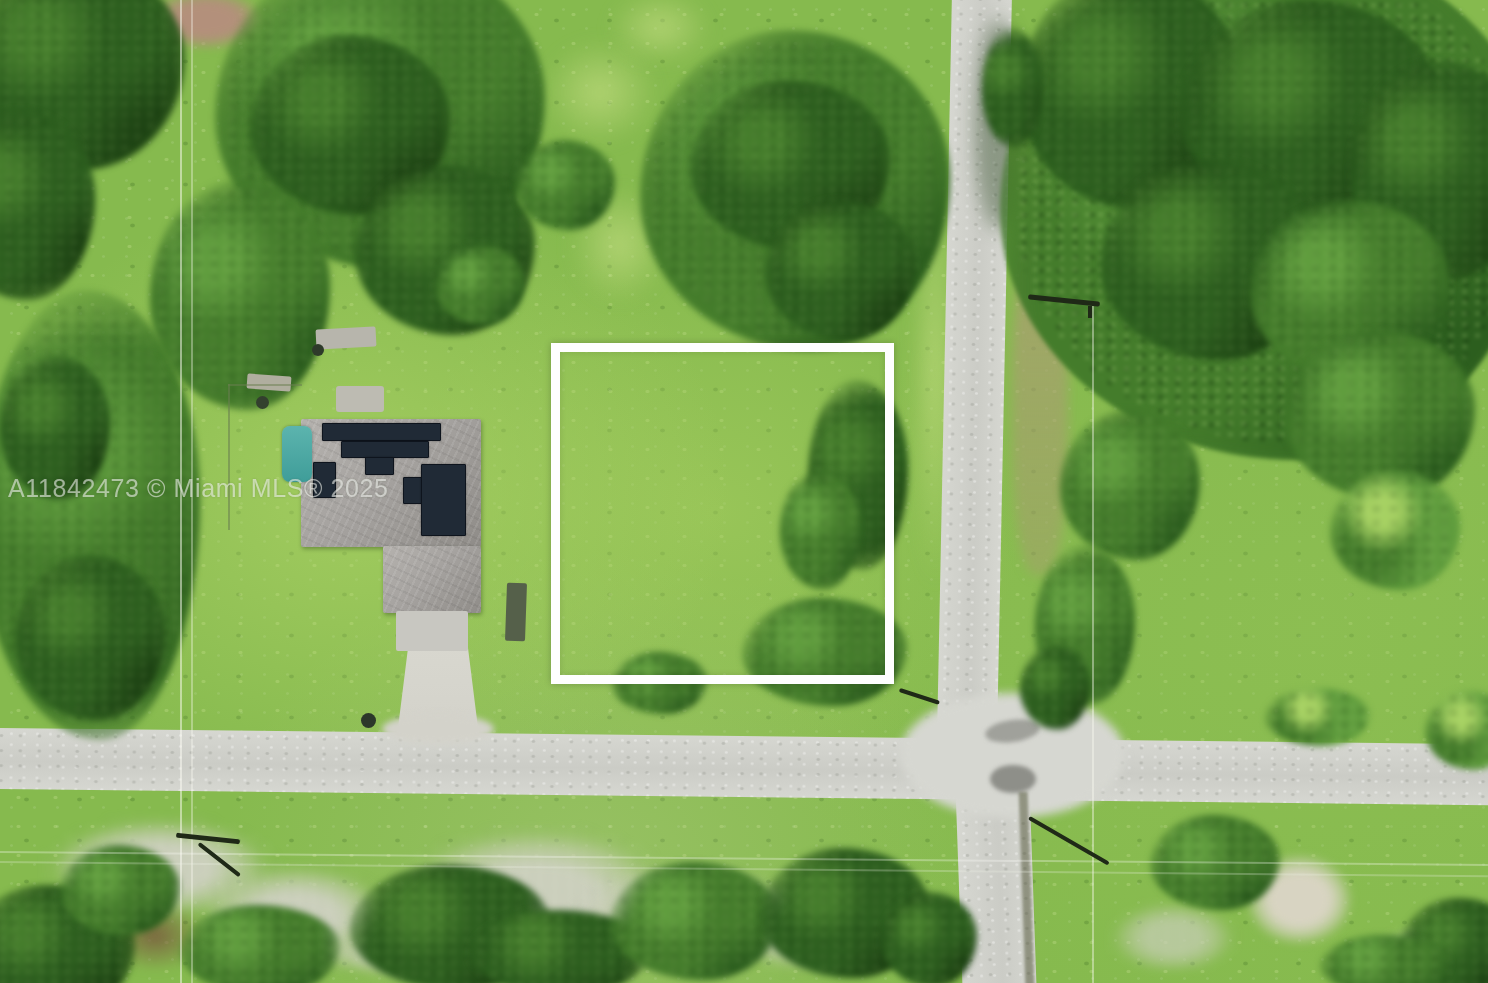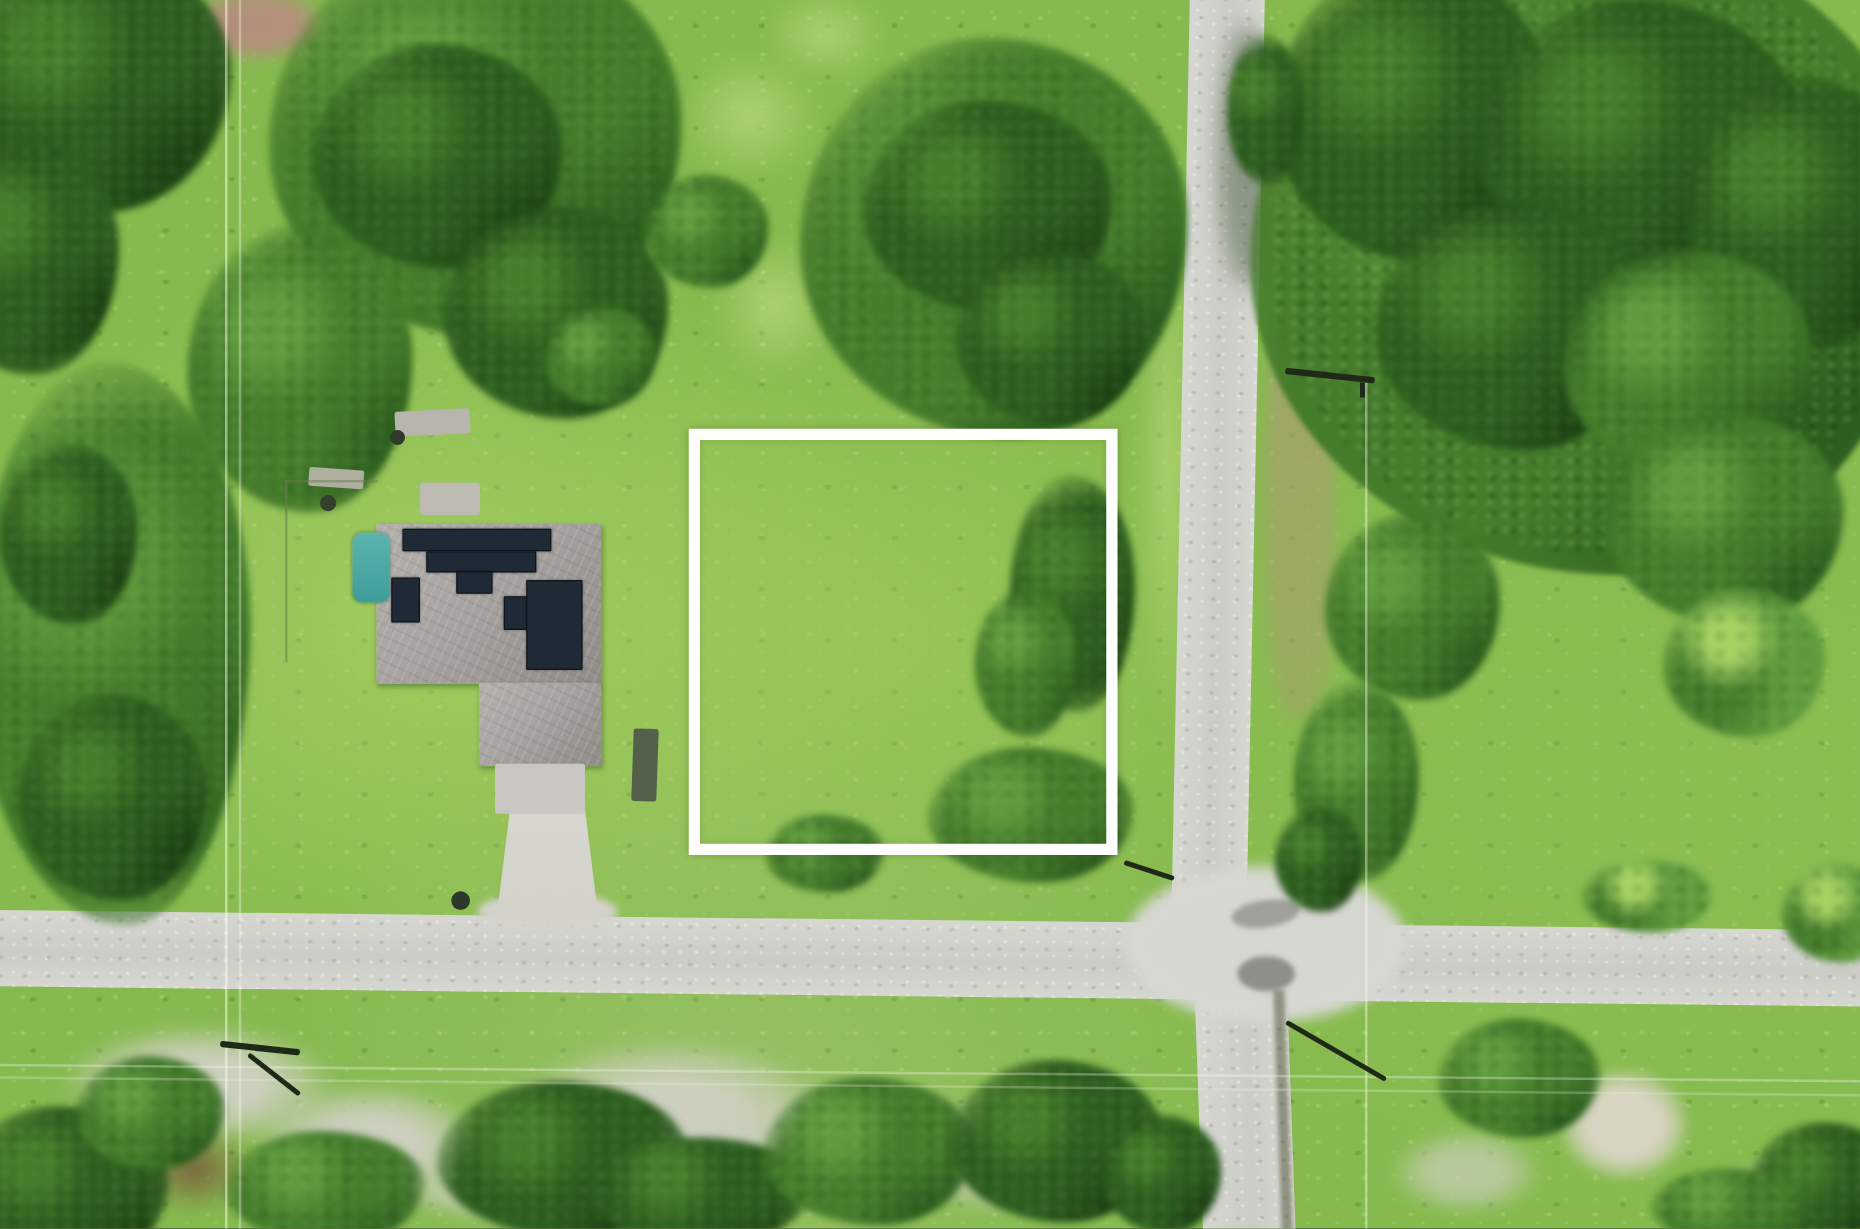--- a/index.html
+++ b/index.html
@@ -190,13 +190,14 @@
   <div class="wire z50" style="left:1092px;top:306px;width:2px;height:677px;background:rgba(250,250,240,.42);"></div>
   <div class="wire z50" style="left:0;top:851px;width:1488px;height:2px;background:rgba(255,255,252,.3);transform:rotate(.5deg);transform-origin:0 0;"></div>
   <div class="wire z50" style="left:0;top:861px;width:1488px;height:1.5px;background:rgba(240,245,230,.26);transform:rotate(.55deg);transform-origin:0 0;"></div>
   <div class="wire z50" style="left:176px;top:836px;width:64px;height:5px;background:var(--wire-dark);transform:rotate(6deg);border-radius:2px;"></div>
   <div class="wire z50" style="left:200px;top:842px;width:52px;height:4px;background:var(--wire-dark);transform:rotate(38deg);transform-origin:0 0;border-radius:2px;"></div>
   <div class="wire z50" style="left:1028px;top:298px;width:72px;height:5px;background:var(--wire-dark);transform:rotate(6deg);border-radius:2px;"></div>
   <div class="wire z50" style="left:1088px;top:306px;width:4px;height:12px;background:var(--wire-dark);"></div>
   <div class="wire z50" style="left:1030px;top:816px;width:92px;height:4px;background:var(--wire-dark);transform:rotate(30deg);transform-origin:0 0;border-radius:2px;"></div>
   <div class="wire z50" style="left:900px;top:688px;width:42px;height:4px;background:var(--wire-dark);transform:rotate(18deg);transform-origin:0 0;border-radius:2px;"></div>
 
+  <div id="watermark" class="z60" style="left:8px;top:474px;">A11842473 © Miami MLS® 2025</div>
 </div>
 
 </body></html>

